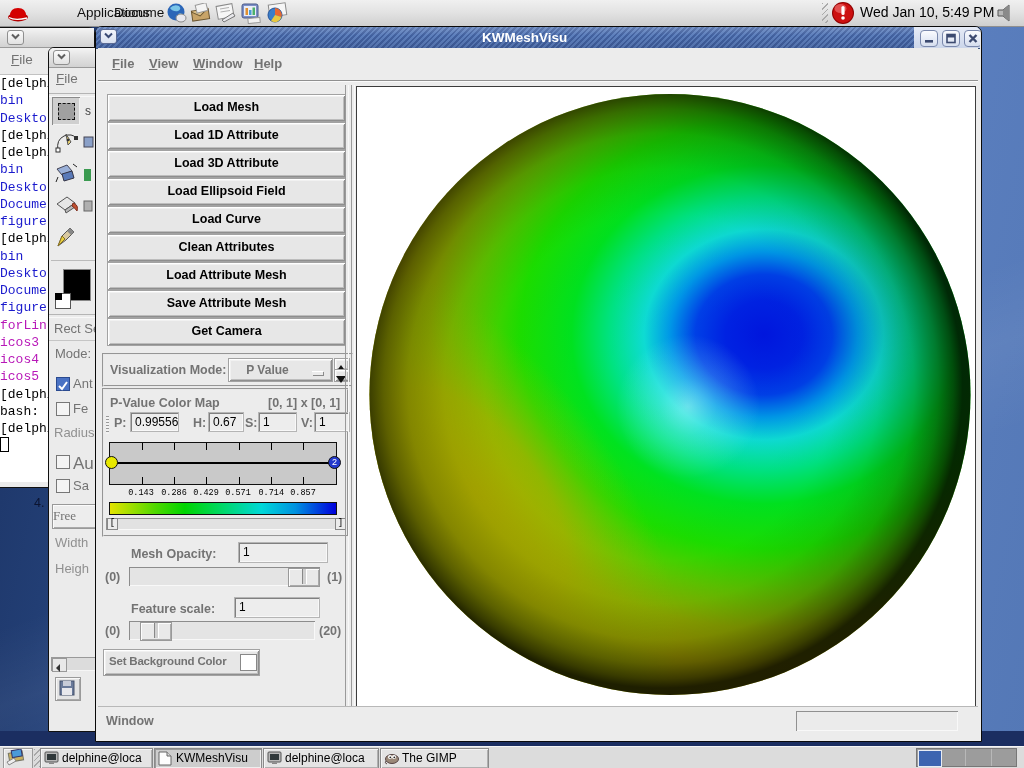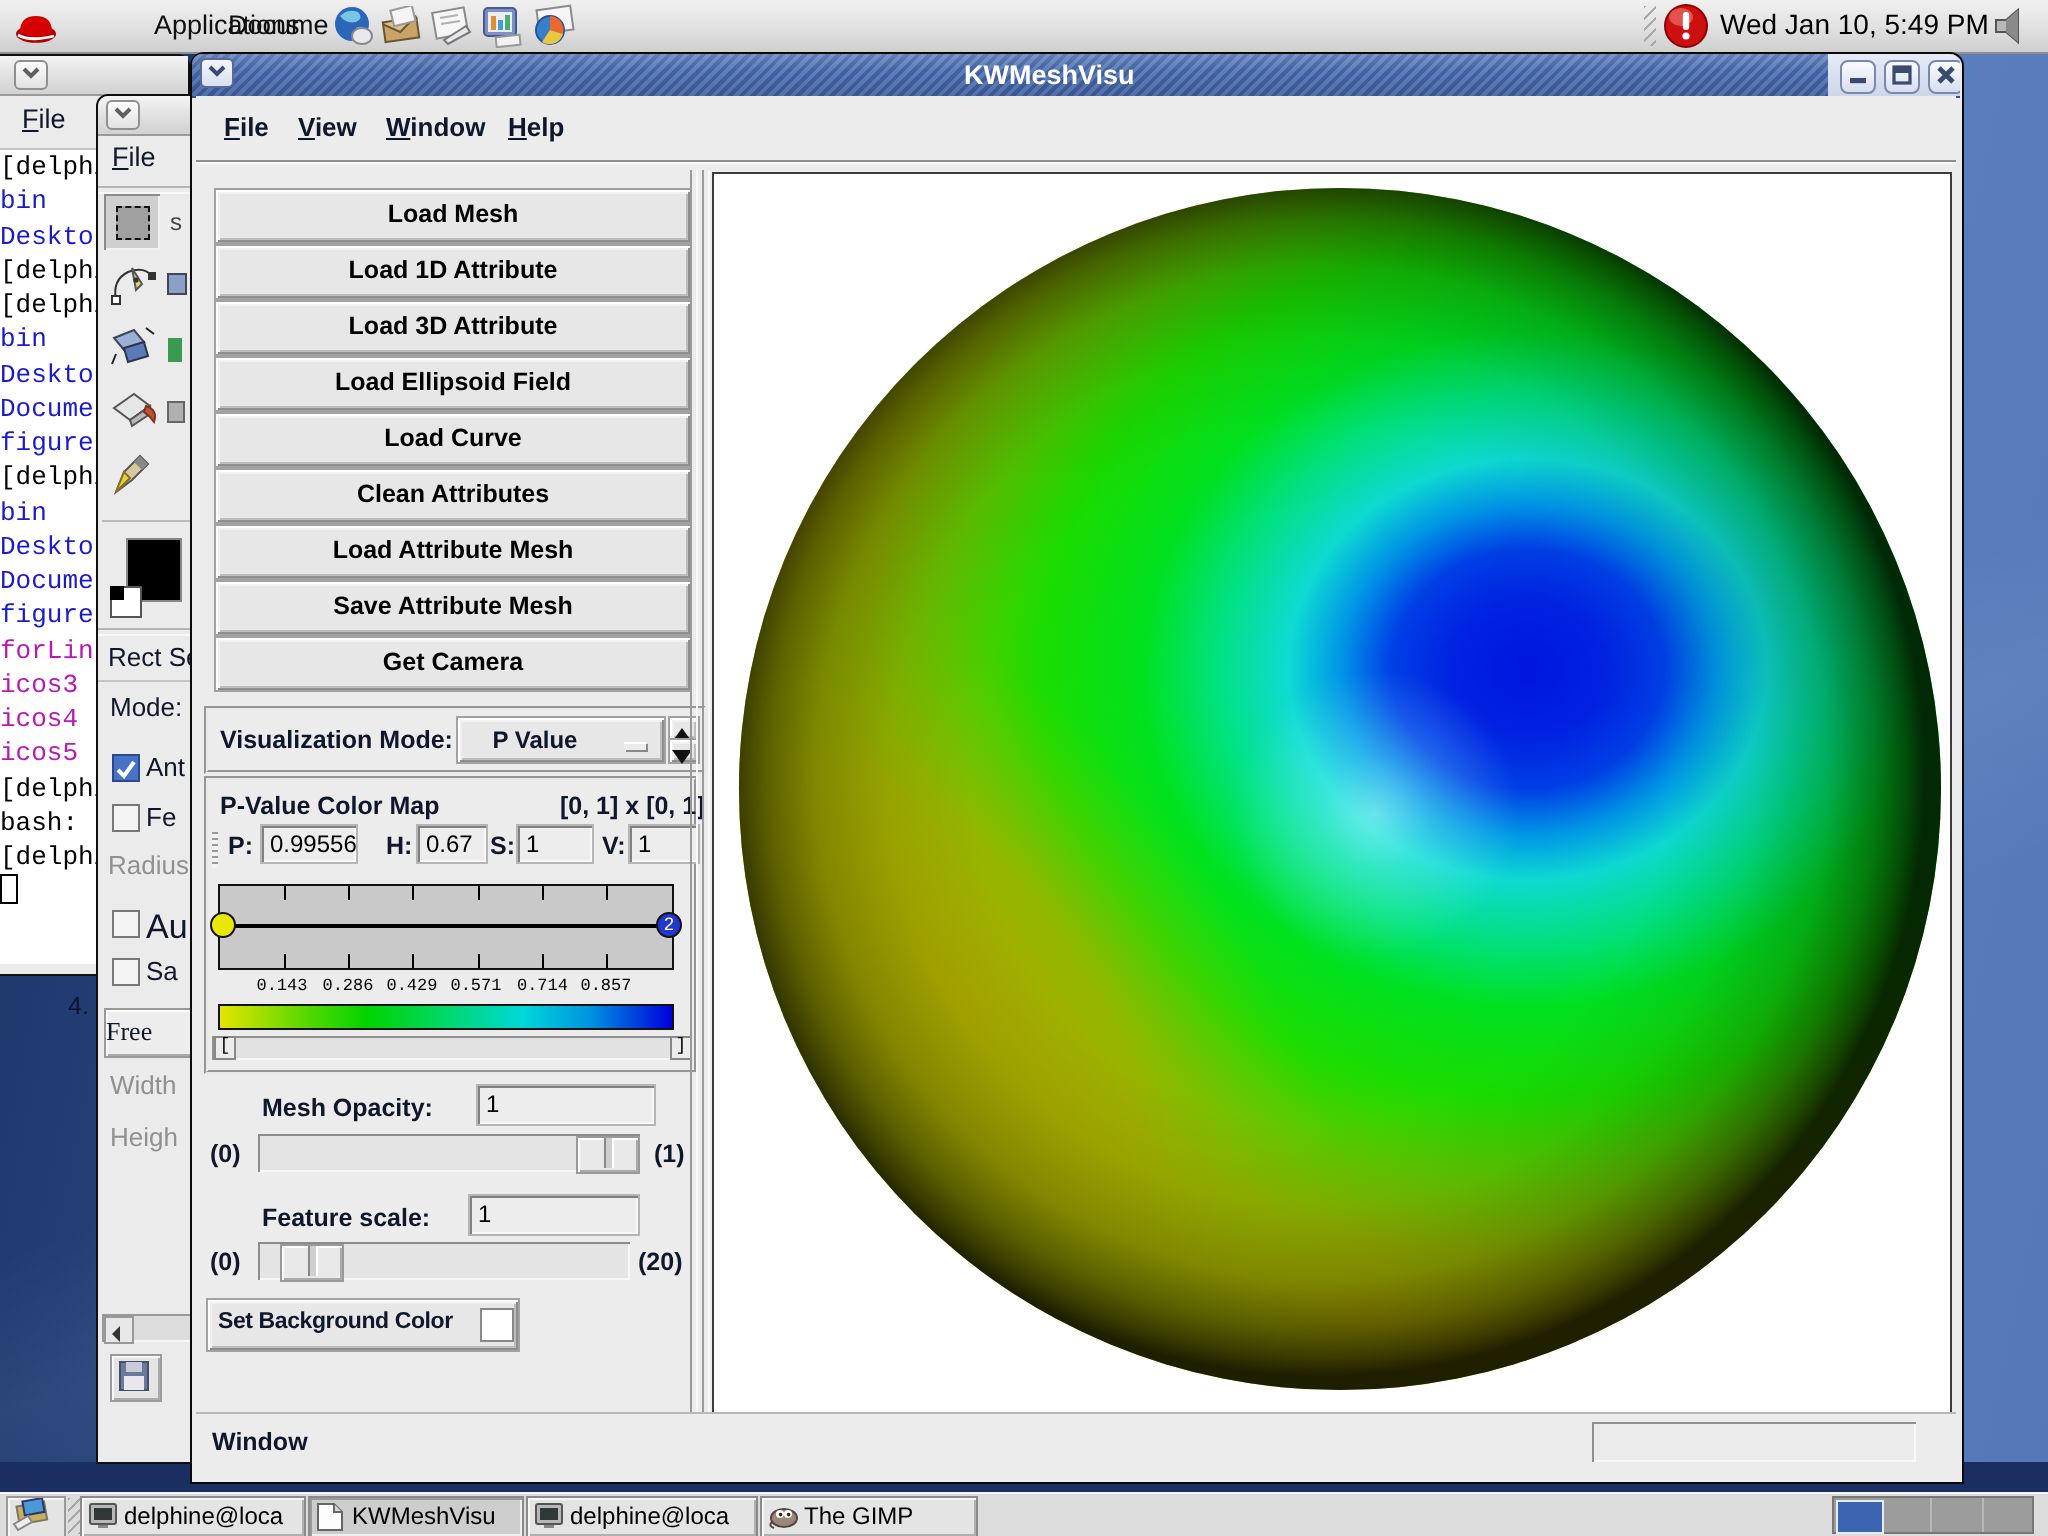--- a/index.html
+++ b/index.html
@@ -4,21 +4,21 @@
 html,body{margin:0;padding:0;width:1024px;height:768px;overflow:hidden;font-family:"Liberation Sans",sans-serif;}
 .abs{position:absolute;}
 #desktop{left:0;top:0;width:1024px;height:768px;background:linear-gradient(160deg,rgba(255,255,255,0) 55%,rgba(255,255,255,0.05) 62%,rgba(255,255,255,0) 70%),linear-gradient(102deg,#1a3060 0%,#223e74 14%,#375898 32%,#5277b6 58%,#5a7ebe 82%,#5478b6 100%);}
 #deskdark{left:0;top:731px;width:1024px;height:15px;background:#1b2e61;}
 .win{background:#ebebeb;border:1px solid #101010;}
 .titlebar-gray{background:linear-gradient(180deg,#f4f4f4 0%,#e3e3e3 45%,#d2d2d2 100%);border-bottom:1px solid #9a9a9a;}
 .chevbtn{width:15px;height:13px;border:1px solid #8f8f8f;border-radius:3px;background:linear-gradient(180deg,#fbfbfb,#e2e2e2);}
 .chevbtn svg{display:block;margin:2px auto 0 auto;}
 .raised{background:#e7e7e7;border:1px solid #a2a2a2;box-shadow:inset 1px 1px 0 #ffffff,inset -1px -1px 0 #8e8e8e,inset 2px 2px 0 #f1f1f1,inset -2px -2px 0 #bdbdbd;}
 .groove{border:2px groove #e9e9e9;}
-.tx{white-space:nowrap;color:#0f172a;}
+.tx{white-space:nowrap;color:#737373;}
 .b{font-weight:bold;}
 .mono{font-family:"Liberation Mono",monospace;}
 #termtext div{height:17.25px;line-height:17.25px;font-size:13px;font-family:"Liberation Mono",monospace;}
 .tblue{color:#1a1acd;}
 .tmag{color:#b818b8;}
 .kwbtn{left:11px;width:237px;height:26px;text-align:center;font-weight:bold;font-size:12.5px;line-height:25px;}
 .lab{font-weight:bold;font-size:12.5px;}
 .entry{background:#ededed;border:1px solid #b5b5b5;box-shadow:inset 1px 1px 0 #808080,inset -1px -1px 0 #f8f8f8;font-size:12px;color:#000;padding:2px 0 0 4px;white-space:nowrap;overflow:hidden;}
 .tick{position:absolute;width:1px;background:#000;}
 .tbtn{border:1px solid #7a88ac;border-radius:4px;background:linear-gradient(180deg,#fafbfe 0%,#e6ebf6 55%,#d6deee 100%);width:16px;height:15px;text-align:center;}
@@ -260,21 +260,21 @@
   <div class="abs raised" style="left:230px;top:3px;width:14px;height:11px;"><svg width="12" height="9" viewBox="0 0 12 9">
           <path d="M6,1 L11,8 L1,8 Z" fill="#111"></path>
         </svg></div>
   <div class="abs raised" style="left:230px;top:14px;width:14px;height:11px;"><svg width="12" height="9" viewBox="0 0 12 9">
           <path d="M6,8 L11,1 L1,1 Z" fill="#111"></path>
         </svg></div>
  </div>
 
  <div class="abs groove" style="left:6px;top:361px;width:243px;height:145px;">
   <div class="abs tx lab" style="left:6px;top:6px;">P-Value Color Map</div>
-  <div class="abs tx lab" style="left:176px;top:6px;">[0, 1] x [0, 1]</div>
+  <div class="abs tx lab" style="left:164px;top:6px;">[0, 1] x [0, 1]</div>
   <div class="abs" style="left:2px;top:26px;width:3px;height:18px;background:repeating-linear-gradient(180deg,#999 0 1px,#f2f2f2 1px 3px);"></div>
   <div class="abs tx lab" style="left:10px;top:26px;">P:</div>
   <div class="abs entry" style="left:26px;top:22px;width:43px;height:16px;">0.99556</div>
   <div class="abs tx lab" style="left:89px;top:26px;">H:</div>
   <div class="abs entry" style="left:104px;top:22px;width:30px;height:16px;">0.67</div>
   <div class="abs tx lab" style="left:141px;top:26px;">S:</div>
   <div class="abs entry" style="left:154px;top:22px;width:33px;height:16px;">1</div>
   <div class="abs tx lab" style="left:197px;top:26px;">V:</div>
   <div class="abs entry" style="left:210px;top:22px;width:30px;height:16px;">1</div>
 

